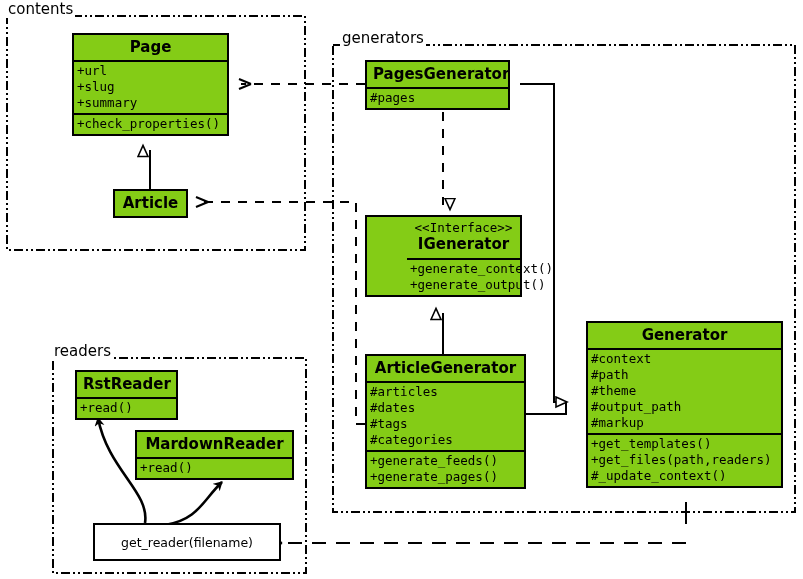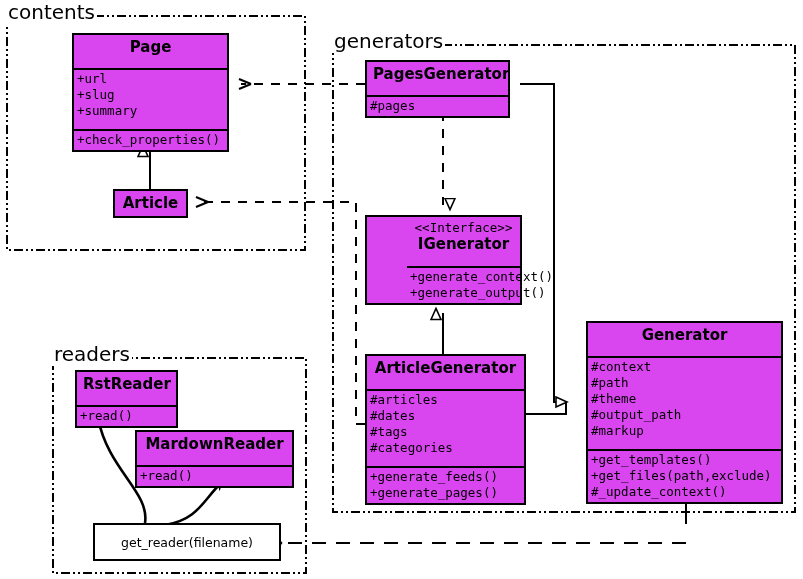--- a/index.html
+++ b/index.html
@@ -8,21 +8,21 @@
     font-family:"DejaVu Sans", sans-serif;
     width:803px;height:579px;position:relative;overflow:hidden;
   }
   #canvas{position:absolute;left:0;top:0;width:803px;height:579px;}
   svg.layer{position:absolute;left:0;top:0;width:803px;height:579px;pointer-events:none;}
 
   
   .umlbox{
     position:absolute;
     border:2px solid #000;
-    background:#d946ef;
+    background:#84cc16;
     box-sizing:border-box;
     z-index:5;
   }
   .uml-name{
     text-align:center;
     font-weight:bold;
     font-size:15px;
     font-family:"DejaVu Sans", sans-serif;
     padding:3px 6px 4px 6px;
     line-height:18px;
@@ -39,21 +39,20 @@
     color:#000;
   }
   .uml-sep{border-top:2px solid #000;}
   .uml-compartment{
     padding:1px 3px 2px 3px;
     font-family:"DejaVu Sans Mono", monospace;
     font-size:12.5px;
     line-height:16px;
     color:#000;
     white-space:nowrap;
-    margin-top:8px;
   }
   .uml-compartment div{white-space:nowrap;}
 
   
   .funcbox{
     position:absolute;
     border:2px solid #000;
     background:#fff;
     box-sizing:border-box;
     font-family:"DejaVu Sans", sans-serif;
@@ -61,21 +60,21 @@
     color:#000;
     display:flex;align-items:center;justify-content:center;
     z-index:5;
     white-space:nowrap;
   }
 
   
   .pkg-label{
     position:absolute;
     font-family:"DejaVu Sans", sans-serif;
-    font-size:20px;
+    font-size:15px;
     color:#000;
     background:#fff;
     z-index:6;
     padding:0 2px;
     white-space:nowrap;
   }
 </style>
 </head>
 <body>
 
@@ -145,21 +144,21 @@
     <g fill="none" stroke="#000" stroke-width="2.6">
       <path d="M145,523 C150,492 108,470 98,418" marker-end="url(#solidArrow)"></path>
     </g>
 
     <g fill="none" stroke="#000" stroke-width="2.6">
       <path d="M165,525 C198,520 203,500 222,482" marker-end="url(#solidArrow)"></path>
     </g>
   </svg>
 
   <div class="pkg-label" style="left:6px;top:0px;">contents</div>
-  <div class="pkg-label" style="left:332px;top:29px;">generators</div>
+  <div class="pkg-label" style="left:340px;top:29px;">generators</div>
   <div class="pkg-label" style="left:52px;top:342px;">readers</div>
 
   <div class="umlbox" style="left:72px;top:33px;width:157px;">
     <div class="uml-name">Page</div>
     <div class="uml-compartment uml-sep">
       <div>+url</div>
       <div>+slug</div>
       <div>+summary</div>
     </div>
     <div class="uml-compartment uml-sep">
@@ -205,21 +204,21 @@
     <div class="uml-name">Generator</div>
     <div class="uml-compartment uml-sep">
       <div>#context</div>
       <div>#path</div>
       <div>#theme</div>
       <div>#output_path</div>
       <div>#markup</div>
     </div>
     <div class="uml-compartment uml-sep">
       <div>+get_templates()</div>
-      <div>+get_files(path,exclude)</div>
+      <div>+get_files(path,readers)</div>
       <div>#_update_context()</div>
     </div>
   </div>
 
   <div class="umlbox" style="left:75px;top:370px;width:103px;">
     <div class="uml-name">RstReader</div>
     <div class="uml-compartment uml-sep">
       <div>+read()</div>
     </div>
   </div>

